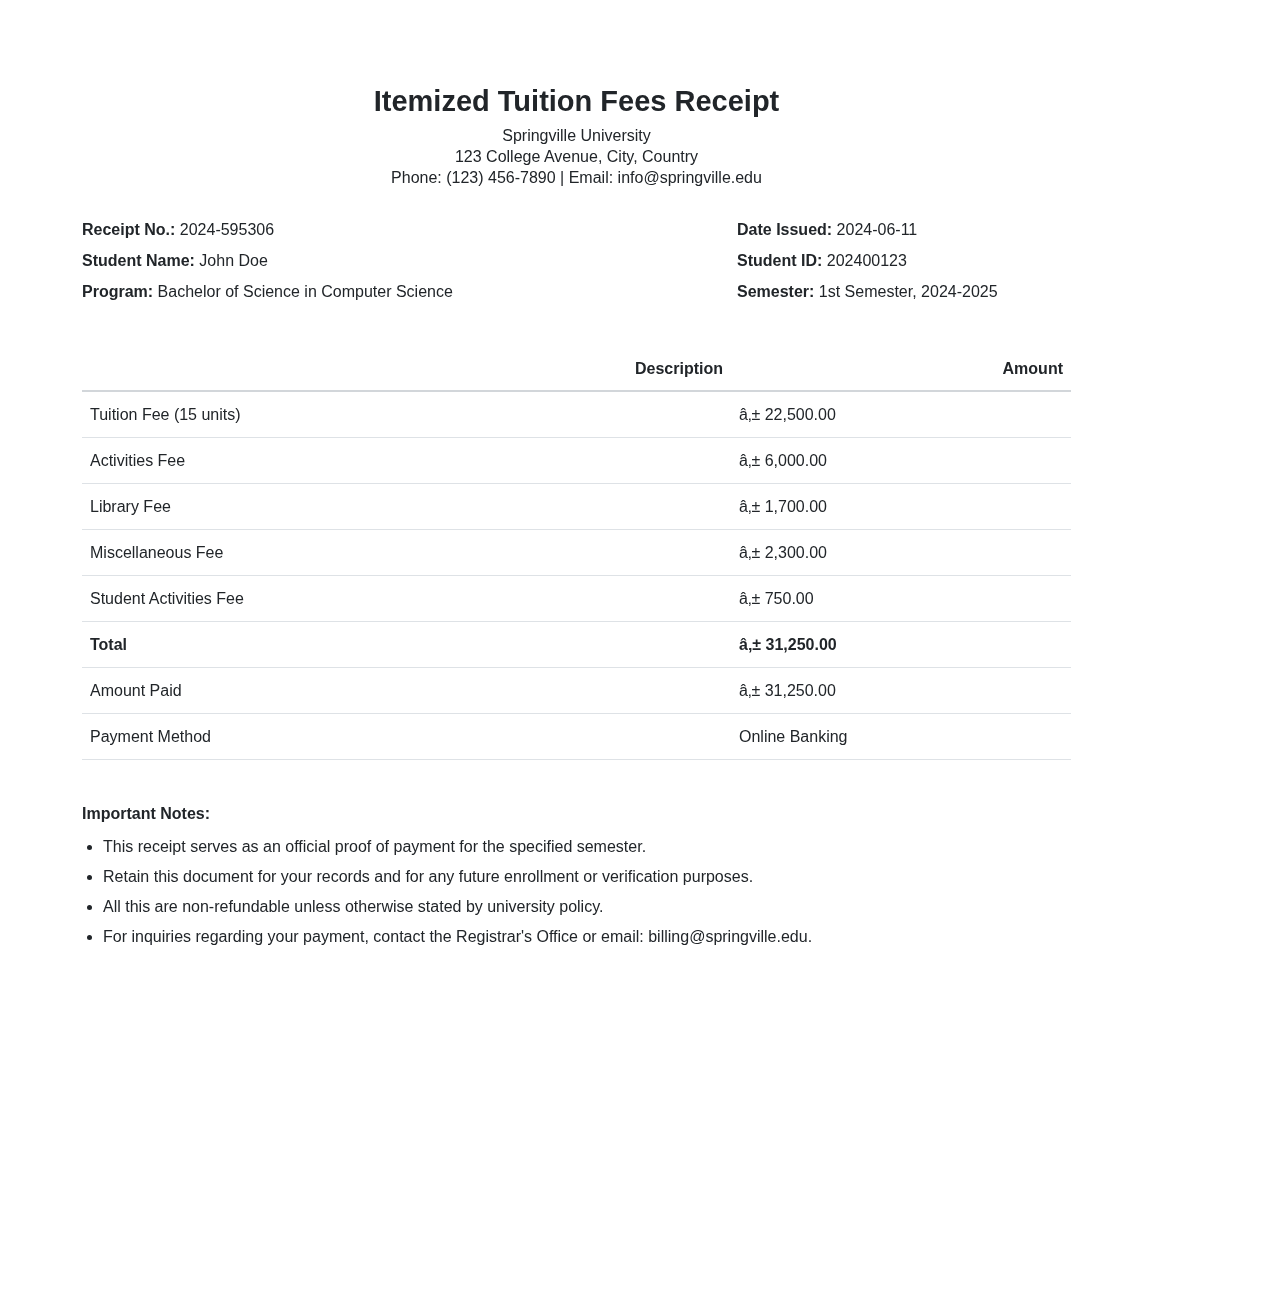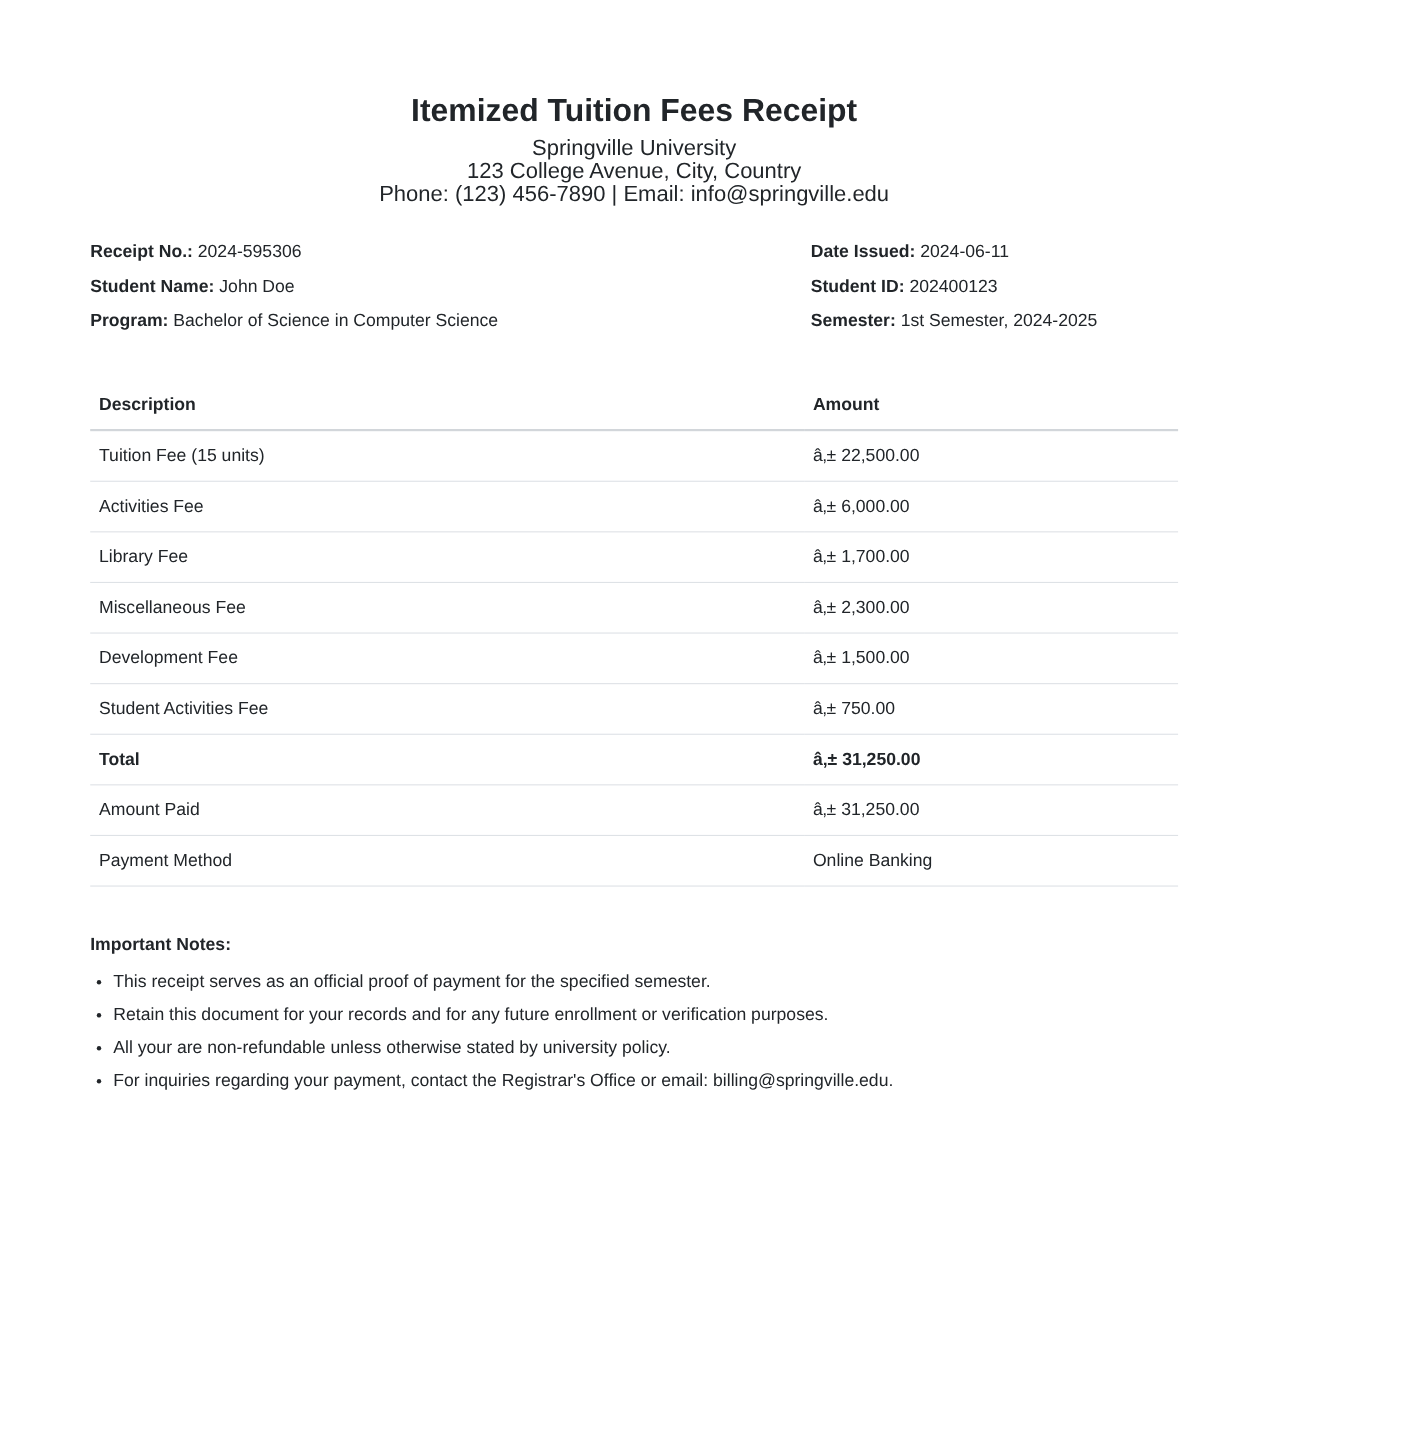--- a/index.html
+++ b/index.html
@@ -19,21 +19,21 @@
   
   .doc-header { text-align: center; }
   .doc-title {
     font-size: 29px;
     font-weight: 700;
     margin: 0 0 7px 0;
     line-height: 34px;
   }
   .doc-sub {
     margin: 0;
-    font-size: 20px;
+    font-size: 16px;
     line-height: 21px;
   }
   
   .info-grid {
     display: flex;
     margin-top: 32px;
   }
   .info-col-left { width: 655px; flex: 0 0 655px; }
   .info-col-right { flex: 1; }
   .info-row {
@@ -41,21 +41,21 @@
     line-height: 19px;
   }
   .info-label { font-weight: 700; }
   
   table.fees {
     width: 100%;
     border-collapse: collapse;
     margin-top: 34px;
   }
   table.fees th {
-    text-align: left;
+    text-align: right;
     font-weight: 700;
     padding: 12px 8px;
     border-bottom: 2px solid #d2d6da;
     line-height: 19px;
   }
   table.fees td {
     padding: 13px 8px;
     border-bottom: 1px solid #dee2e6;
     line-height: 19px;
   }
@@ -141,24 +141,20 @@
   <tr>
     <td>Library Fee</td>
     <td>â‚± 1,700.00</td>
   </tr>
 
   <tr>
     <td>Miscellaneous Fee</td>
     <td>â‚± 2,300.00</td>
   </tr>
 
-  <tr>
-    <td>Development Fee</td>
-    <td>â‚± 1,500.00</td>
-  </tr>
 
   <tr>
     <td>Student Activities Fee</td>
     <td>â‚± 750.00</td>
   </tr>
 
   <tr class="bold">
     <td>Total</td>
     <td>â‚± 31,250.00</td>
   </tr>
@@ -175,19 +171,19 @@
 </tbody>
   </table>
 
   <div class="notes">
     <p class="notes-heading">Important Notes:</p>
     <ul class="notes-list">
   <li>This receipt serves as an official proof of payment for the specified semester.</li>
 
   <li>Retain this document for your records and for any future enrollment or verification purposes.</li>
 
-  <li>All your are non-refundable unless otherwise stated by university policy.</li>
+  <li>All this are non-refundable unless otherwise stated by university policy.</li>
 
   <li>For inquiries regarding your payment, contact the Registrar's Office or email: billing@springville.edu.</li>
 </ul>
   </div>
 
 </div>
 
 </body></html>

